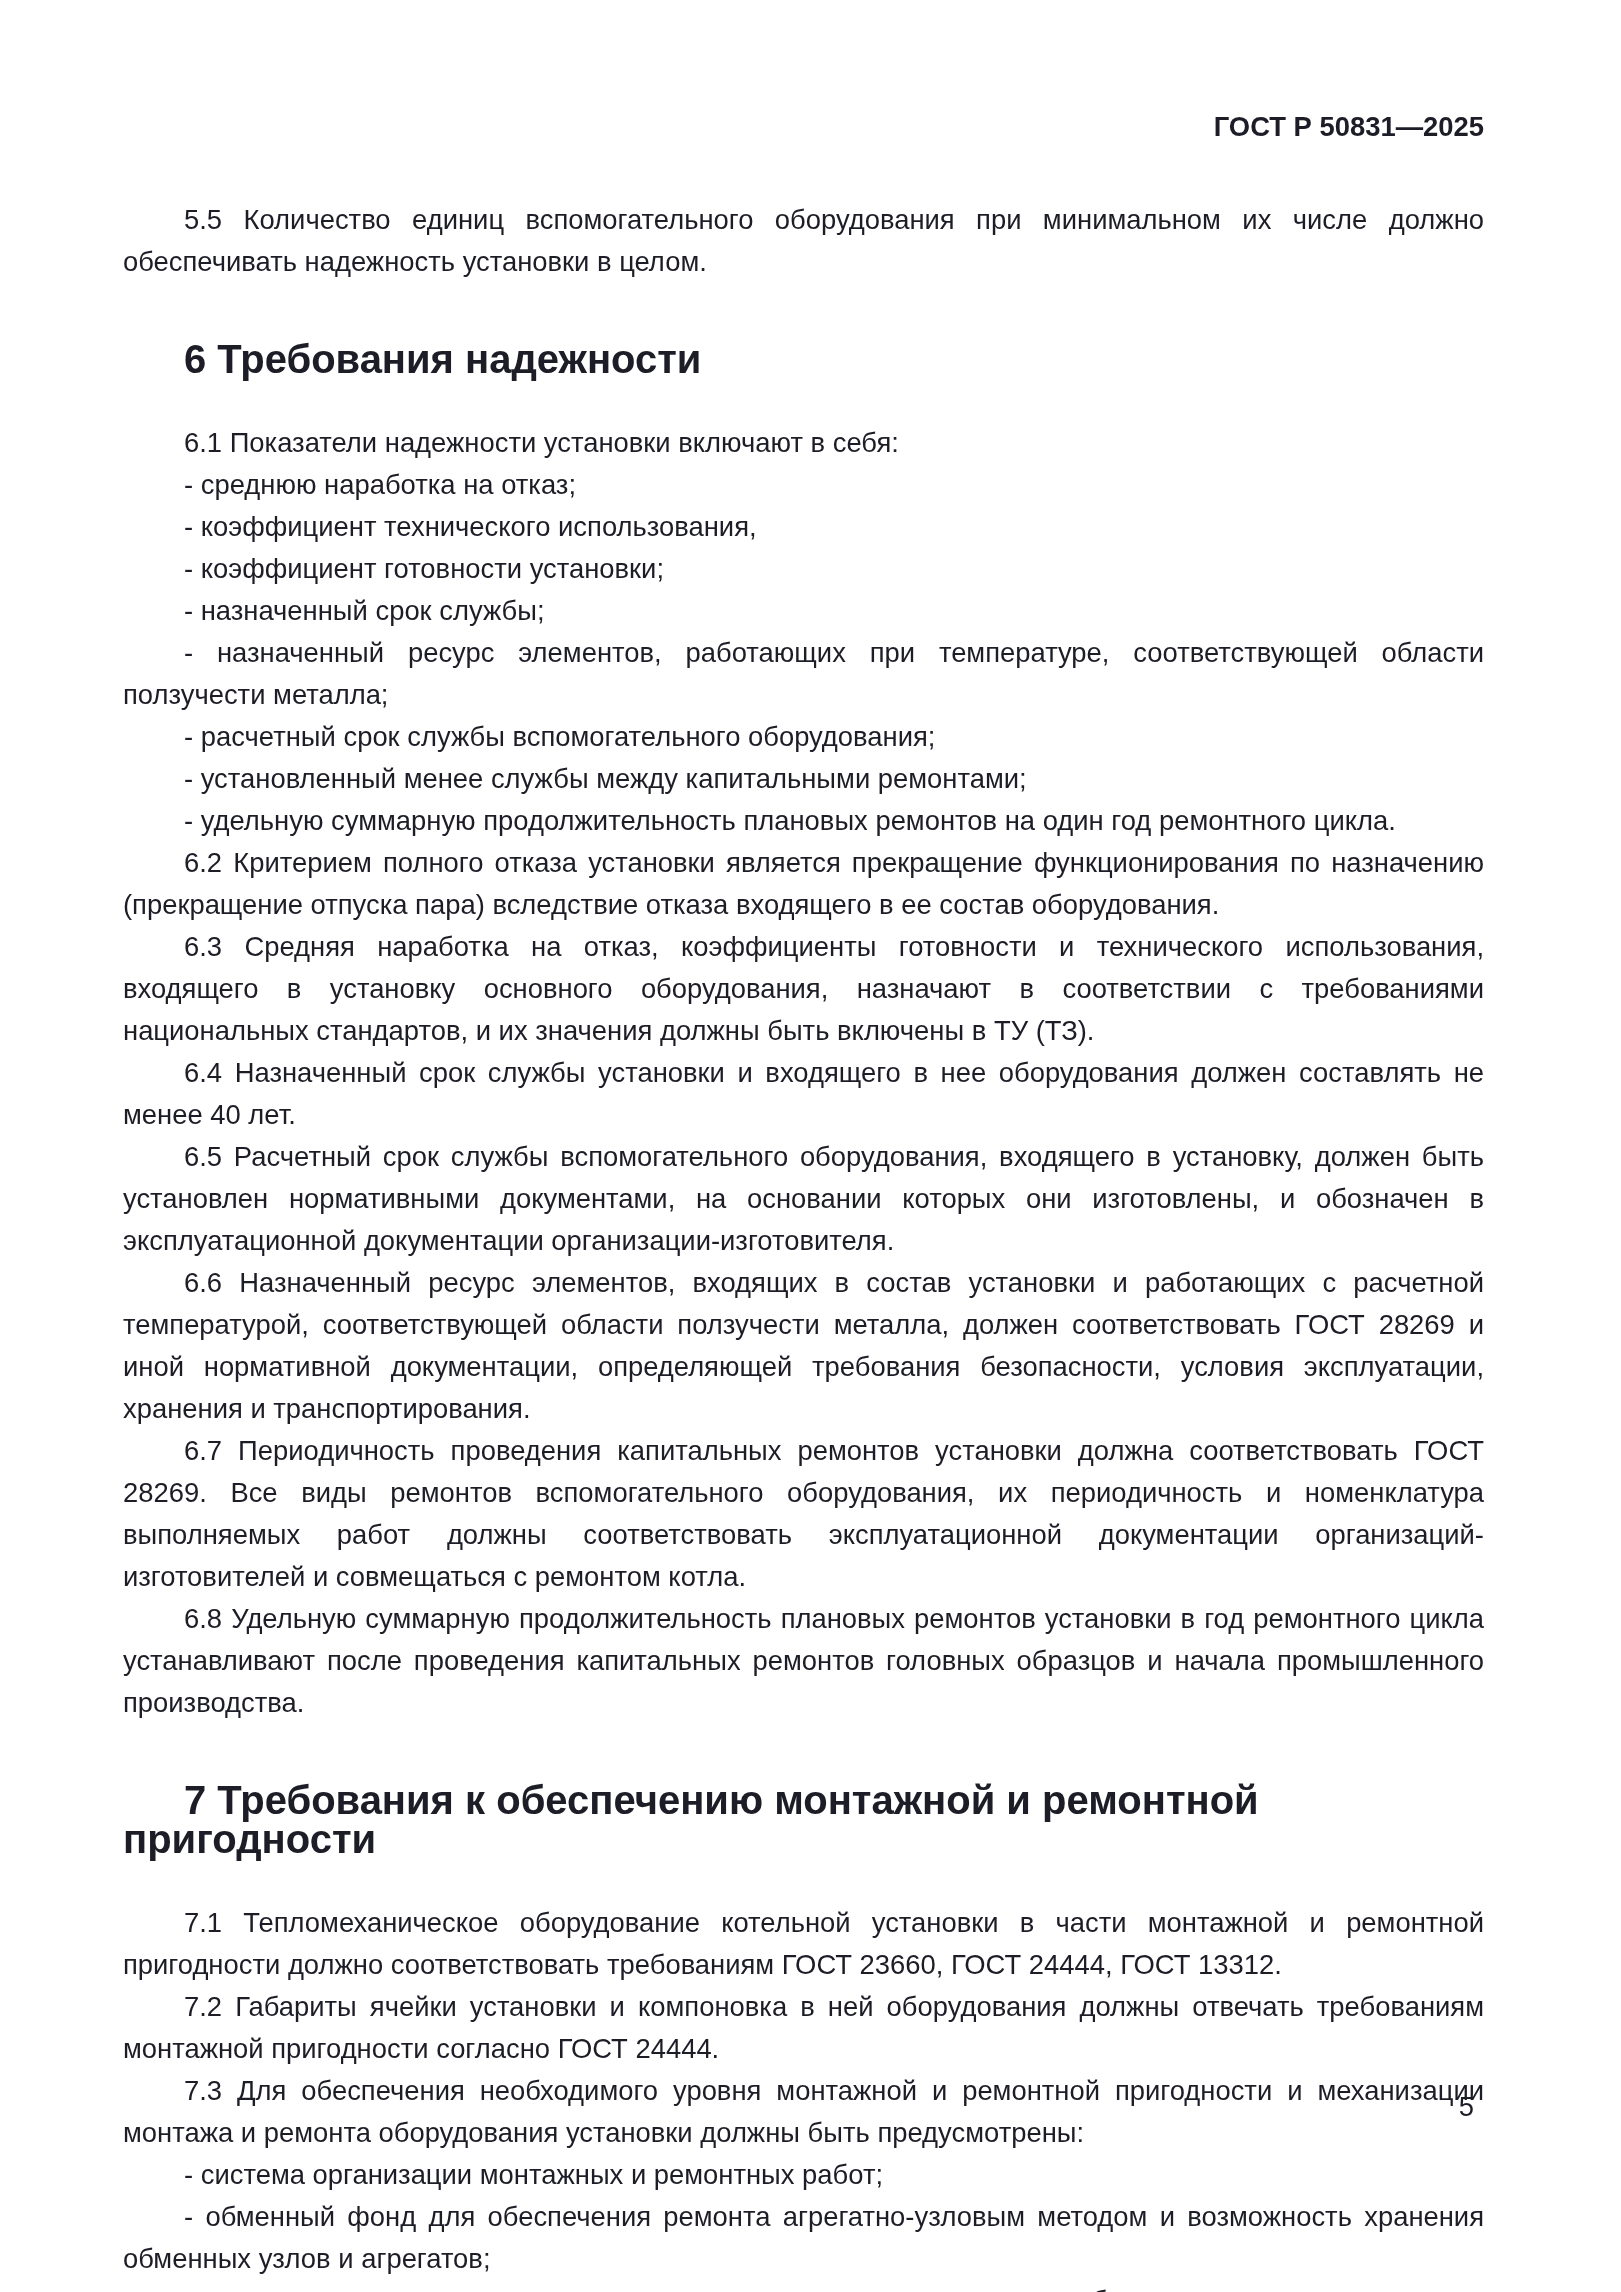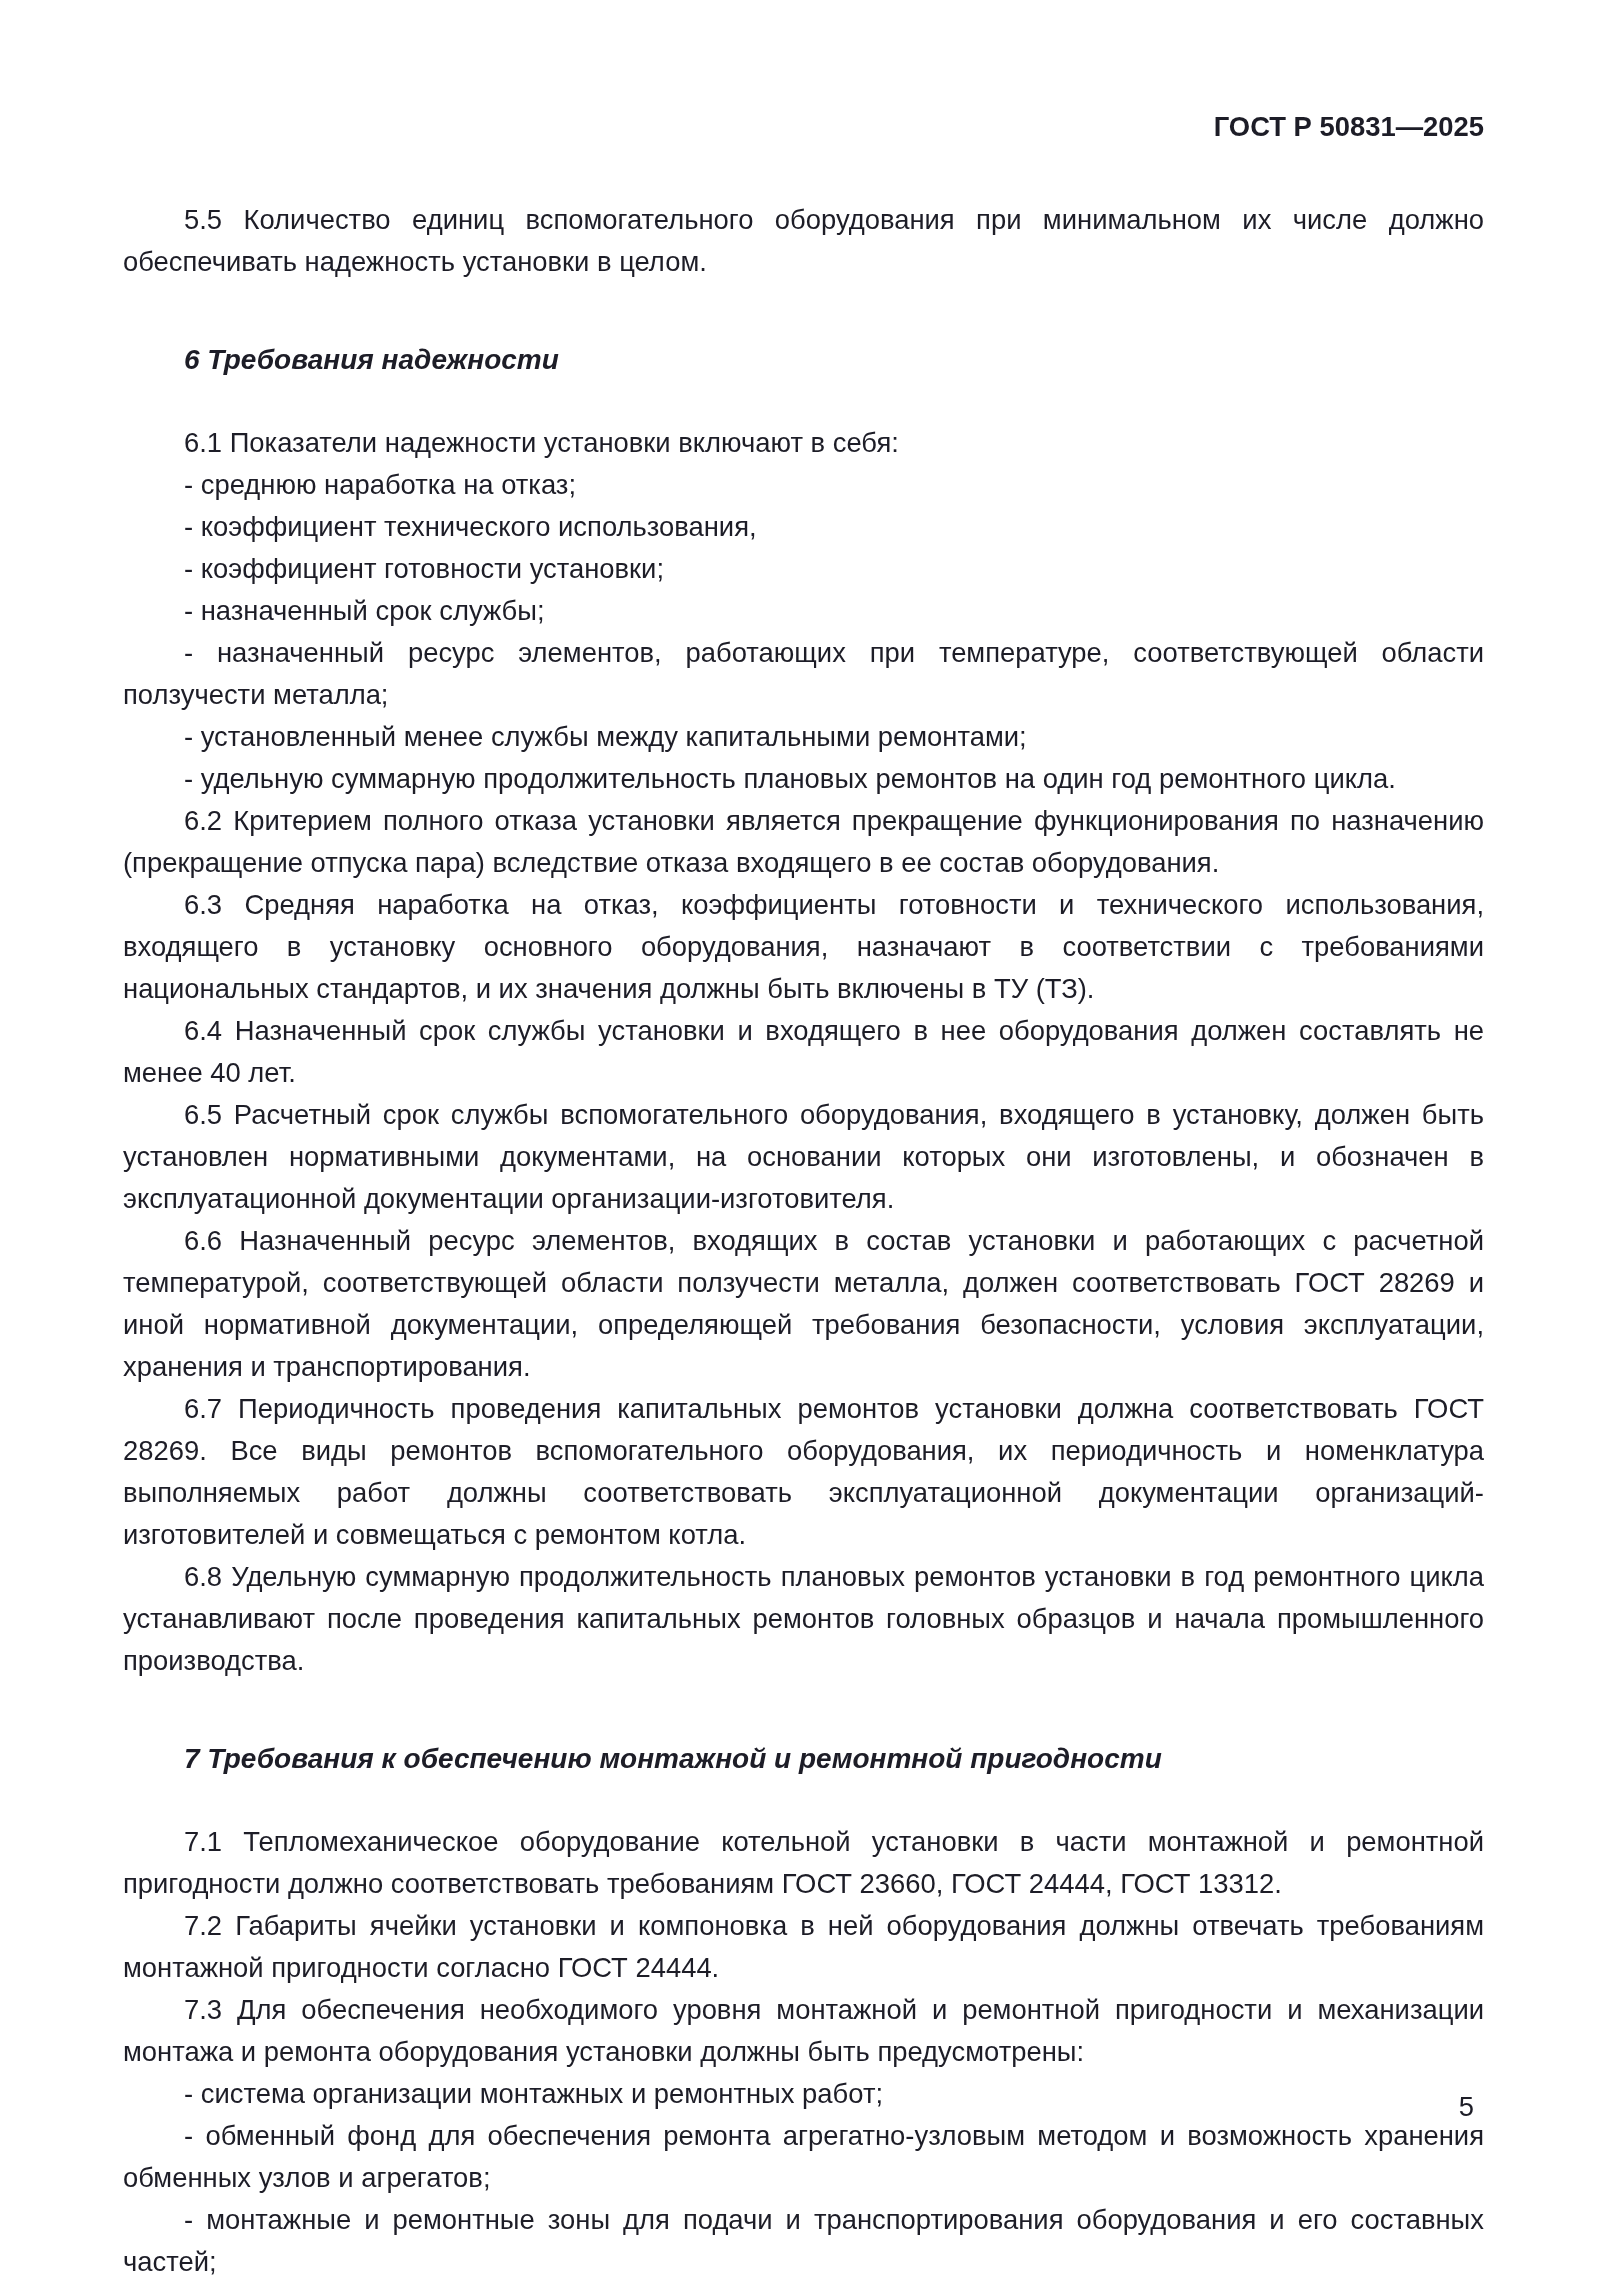--- a/index.html
+++ b/index.html
@@ -29,25 +29,24 @@
   }
   .block {
     margin: 0;
     text-indent: 61px;
   }
   .paragraph, .list_item {
     text-align: justify;
   }
   .heading {
     font-weight: bold;
-    font-size: 28px;
+    font-size: 40px;
     line-height: 39px;
     margin: 57px 0 43px 0;
     text-align: left;
-    font-style: italic;
   }
   .page-number {
     position: absolute;
     right: 147px;
     bottom: 165px;
     font-size: 27.4px;
   }
 </style>
 </head>
 <body>
@@ -57,20 +56,21 @@
 
   <main>
       <p class="block paragraph">5.5 Количество единиц вспомогательного оборудования при минимальном их числе должно обеспечивать надежность установки в целом.</p>
       <h2 class="block heading">6 Требования надежности</h2>
       <p class="block paragraph">6.1 Показатели надежности установки включают в себя:</p>
       <p class="block list_item">- среднюю наработка на отказ;</p>
       <p class="block list_item">- коэффициент технического использования,</p>
       <p class="block list_item">- коэффициент готовности установки;</p>
       <p class="block list_item">- назначенный срок службы;</p>
       <p class="block list_item">- назначенный ресурс элементов, работающих при температуре, соответствующей области ползучести металла;</p>
+      <p class="block list_item">- расчетный срок службы вспомогательного оборудования;</p>
       <p class="block list_item">- установленный менее службы между капитальными ремонтами;</p>
       <p class="block list_item">- удельную суммарную продолжительность плановых ремонтов на один год ремонтного цикла.</p>
       <p class="block paragraph">6.2 Критерием полного отказа установки является прекращение функционирования по назначению (прекращение отпуска пара) вследствие отказа входящего в ее состав оборудования.</p>
       <p class="block paragraph">6.3 Средняя наработка на отказ, коэффициенты готовности и технического использования, входящего в установку основного оборудования, назначают в соответствии с требованиями национальных стандартов, и их значения должны быть включены в ТУ (ТЗ).</p>
       <p class="block paragraph">6.4 Назначенный срок службы установки и входящего в нее оборудования должен составлять не менее 40 лет.</p>
       <p class="block paragraph">6.5 Расчетный срок службы вспомогательного оборудования, входящего в установку, должен быть установлен нормативными документами, на основании которых они изготовлены, и обозначен в эксплуатационной документации организации-изготовителя.</p>
       <p class="block paragraph">6.6 Назначенный ресурс элементов, входящих в состав установки и работающих с расчетной температурой, соответствующей области ползучести металла, должен соответствовать ГОСТ 28269 и иной нормативной документации, определяющей требования безопасности, условия эксплуатации, хранения и транспортирования.</p>
       <p class="block paragraph">6.7 Периодичность проведения капитальных ремонтов установки должна соответствовать ГОСТ 28269. Все виды ремонтов вспомогательного оборудования, их периодичность и номенклатура выполняемых работ должны соответствовать эксплуатационной документации организаций-изготовителей и совмещаться с ремонтом котла.</p>
       <p class="block paragraph">6.8 Удельную суммарную продолжительность плановых ремонтов установки в год ремонтного цикла устанавливают после проведения капитальных ремонтов головных образцов и начала промышленного производства.</p>
       <h2 class="block heading">7 Требования к обеспечению монтажной и ремонтной пригодности</h2>

